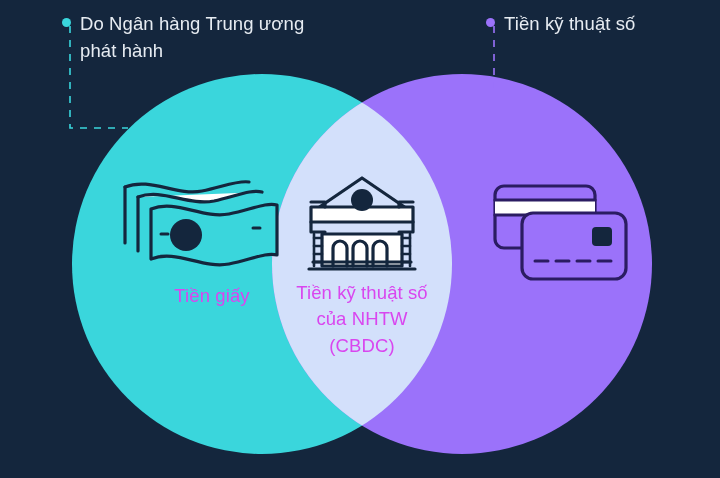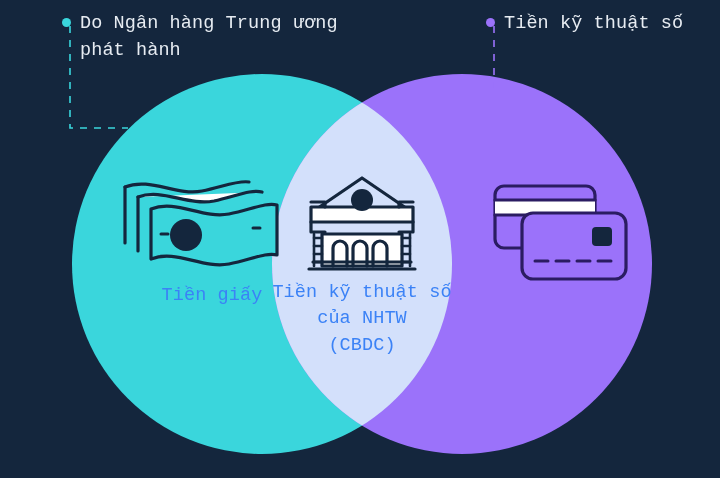--- a/index.html
+++ b/index.html
@@ -10,21 +10,20 @@
     width: 720px;
     height: 478px;
     overflow: hidden;
     font-family: "Liberation Sans", sans-serif;
   }
   #stage {
     position: relative;
     width: 720px;
     height: 478px;
     background: #14263D;
-    font-family: Liberation Mono, monospace;
   }
   #venn-svg {
     position: absolute;
     left: 0;
     top: 0;
     width: 720px;
     height: 478px;
     display: block;
   }
   .callout {
@@ -54,21 +53,21 @@
   #callout-left .callout-dot { background: #3AD6DC; }
   #callout-right {
     left: 486px;
     top: 10px;
   }
   #callout-right .callout-dot { background: #9B72FA; }
 
   .circle-label {
     position: absolute;
     text-align: center;
-    color: #3b82f6;
+    color: #d946ef;
     font-size: 18.5px;
     line-height: 1.42;
     letter-spacing: 0.1px;
     white-space: pre-line;
   }
   #label-left {
     left: 132px;
     top: 283px;
     width: 160px;
   }

